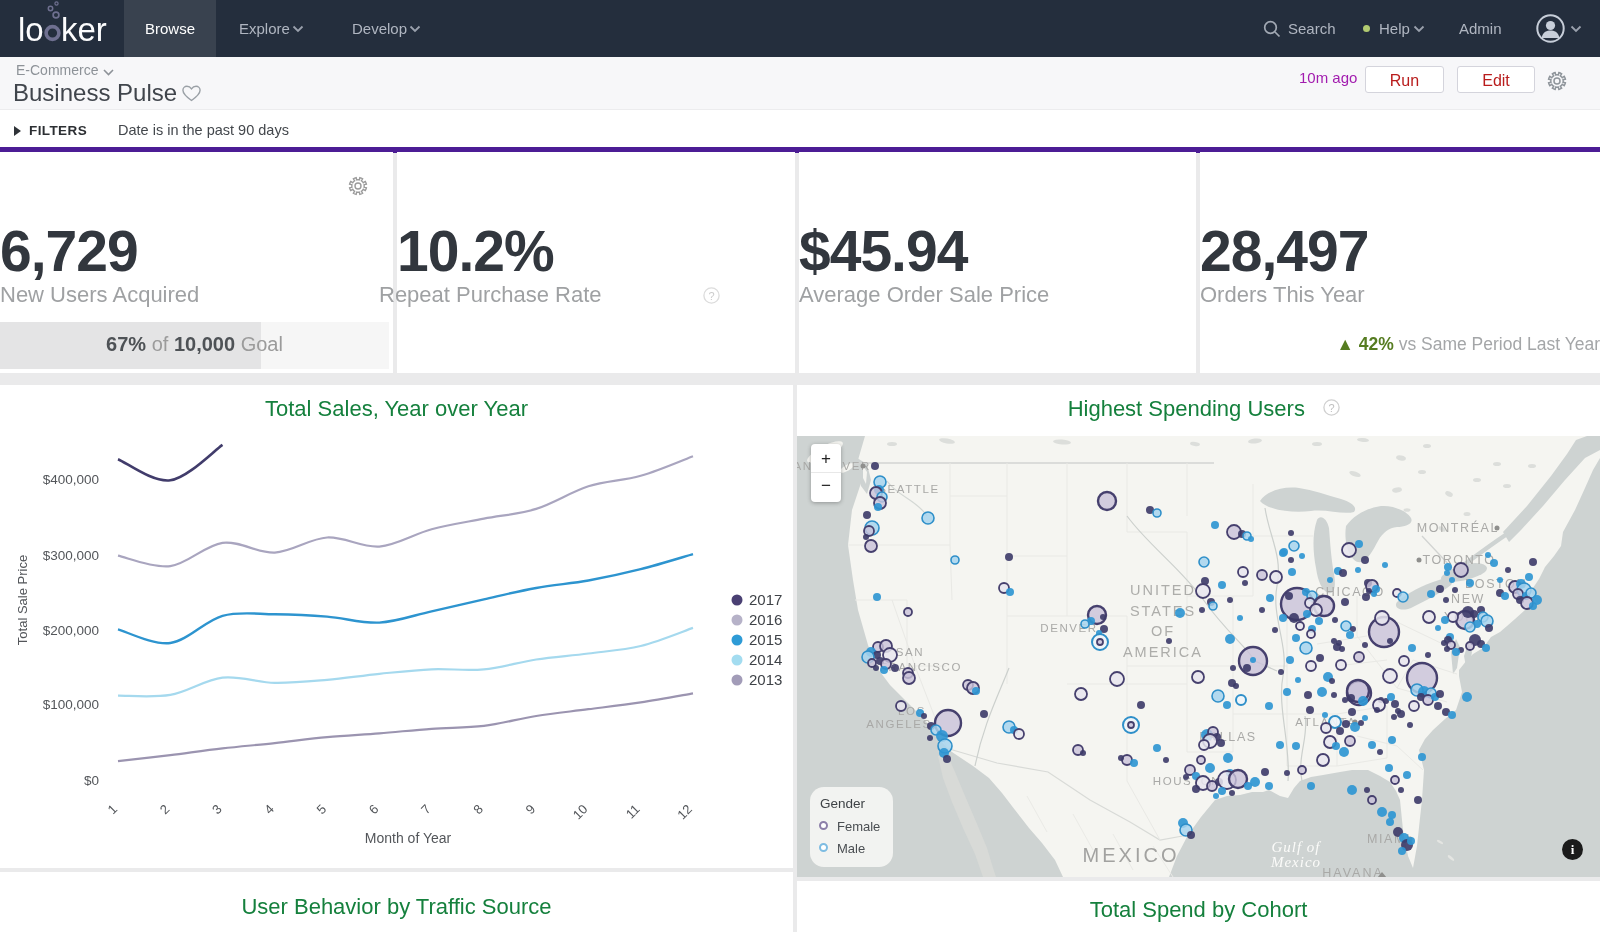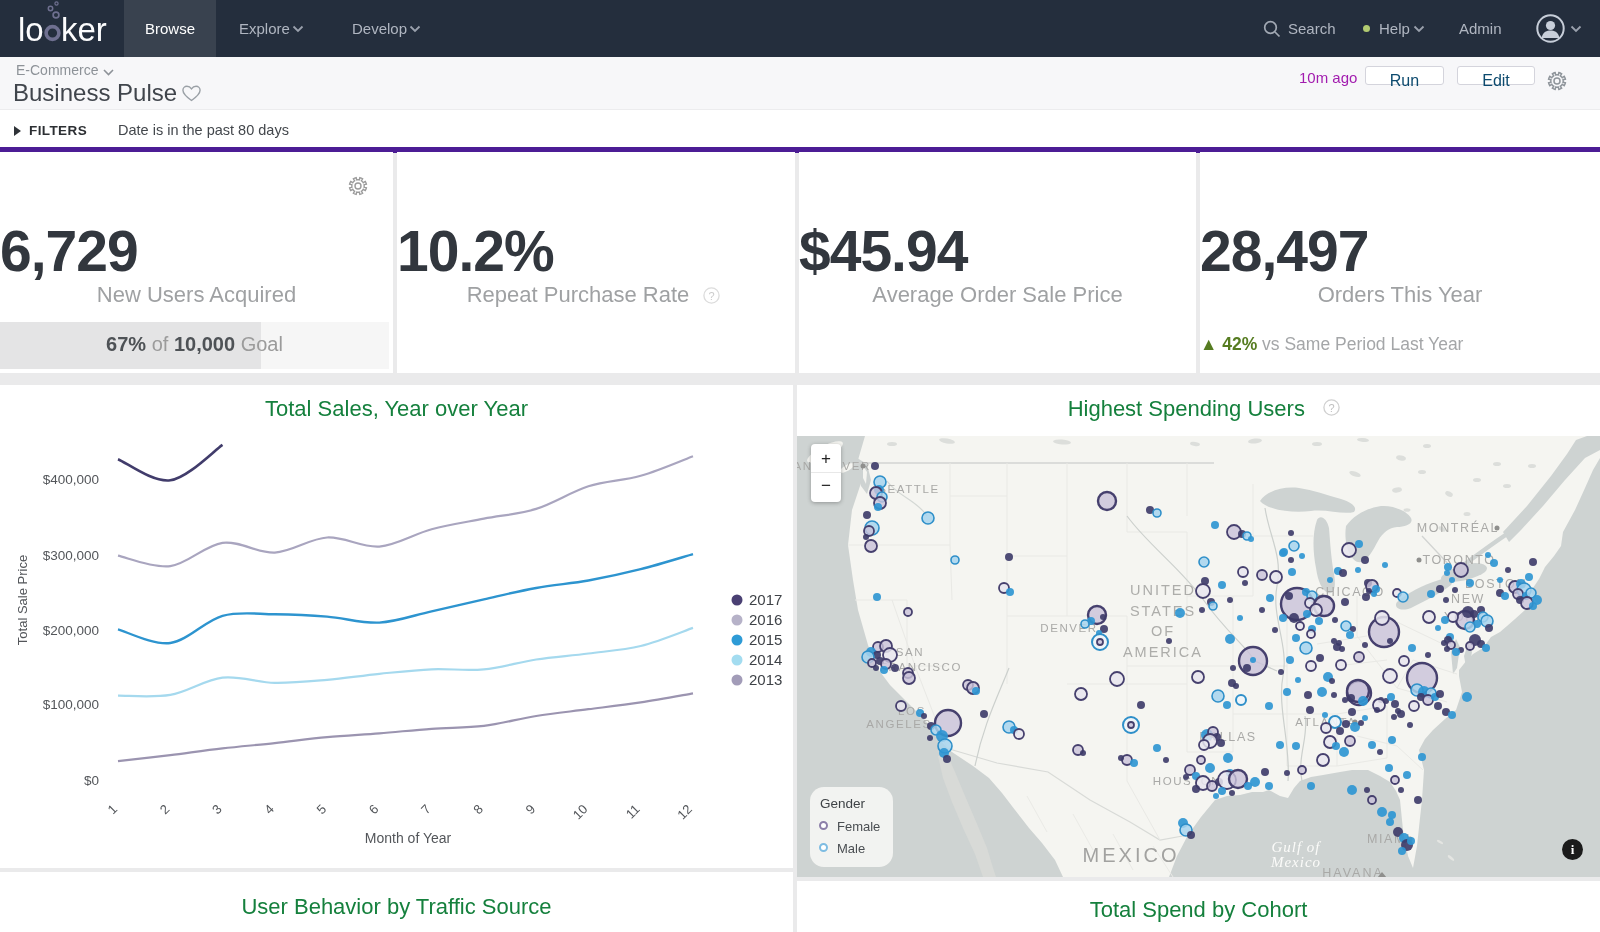--- a/index.html
+++ b/index.html
@@ -5,22 +5,22 @@
 .abs{position:absolute}
 #nav{position:absolute;left:0;top:0;width:1600px;height:57px;background:#242e3d;color:#aab1bc}
 .navitem{position:absolute;top:0;height:57px;line-height:57px;font-size:15px;color:#b0b6c1}
 #browse{left:124px;width:92px;background:#39424f;text-align:center;color:#fff}
 #logo{position:absolute;left:18px;top:0;height:57px}
 #subhead{position:absolute;left:0;top:57px;width:1600px;height:53px;background:#f7f7f9;border-bottom:1px solid #ececee}
 #filters{position:absolute;left:0;top:110px;width:1600px;height:43px;background:#fff;border-bottom:6px solid #4c1d95}
 .tile{position:absolute;top:152px;height:221px;background:#fff}
 .panel{position:absolute;background:#fff}
 .bignum{position:absolute;width:100%;text-align:left;top:66px;font-size:57px;font-weight:700;color:#32373e;letter-spacing:-1px}
-.kpilabel{position:absolute;width:100%;text-align:center;top:130px;font-size:22px;color:#9fa1a3}
-.btn{position:absolute;top:9px;height:19px;background:#fff;border:1px solid #d4d4dc;border-radius:3px;font-size:16px;color:#0c4a6e;text-align:center;line-height:27px}
+.kpilabel{position:absolute;width:100%;text-align:left;top:130px;font-size:22px;color:#9fa1a3}
+.btn{position:absolute;top:9px;height:27px;background:#fff;border:1px solid #d4d4dc;border-radius:3px;font-size:16px;color:#b91c1c;text-align:center;line-height:27px}
 .ptitle{position:absolute;width:100%;text-align:center;font-size:22px;color:#15803d}
 </style></head>
 <body>
 
 <div id="nav">
   <div id="logo">
     <svg width="105" height="57" viewBox="0 0 105 57">
       <text x="0" y="41" font-size="33" fill="#fcfcfd" font-family="Liberation Sans" letter-spacing="0">lo</text>
       <circle cx="34.5" cy="33" r="6.4" fill="none" stroke="#6f7090" stroke-width="3.6"></circle>
       <circle cx="38" cy="15" r="2.9" fill="none" stroke="#6f7090" stroke-width="1.7"></circle>
@@ -73,21 +73,21 @@
   <div class="btn" style="left:1457px;width:78px">Edit</div>
   <svg class="abs" style="left:1547px;top:14px" width="20" height="20" viewBox="0 0 20 20">
       <path d="M8.67,3.94 A6.2,6.2 0 0 1 11.33,3.94 L11.84,1.60 A8.6,8.6 0 0 1 14.64,2.76 L13.34,4.78 A6.2,6.2 0 0 1 15.22,6.66 L17.24,5.36 A8.6,8.6 0 0 1 18.40,8.16 L16.06,8.67 A6.2,6.2 0 0 1 16.06,11.33 L18.40,11.84 A8.6,8.6 0 0 1 17.24,14.64 L15.22,13.34 A6.2,6.2 0 0 1 13.34,15.22 L14.64,17.24 A8.6,8.6 0 0 1 11.84,18.40 L11.33,16.06 A6.2,6.2 0 0 1 8.67,16.06 L8.16,18.40 A8.6,8.6 0 0 1 5.36,17.24 L6.66,15.22 A6.2,6.2 0 0 1 4.78,13.34 L2.76,14.64 A8.6,8.6 0 0 1 1.60,11.84 L3.94,11.33 A6.2,6.2 0 0 1 3.94,8.67 L1.60,8.16 A8.6,8.6 0 0 1 2.76,5.36 L4.78,6.66 A6.2,6.2 0 0 1 6.66,4.78 L5.36,2.76 A8.6,8.6 0 0 1 8.16,1.60 Z" fill="none" stroke="#8f959b" stroke-width="1.5"></path>
       <circle cx="10" cy="10" r="3" fill="none" stroke="#8f959b" stroke-width="1.5"></circle>
     </svg>
 </div>
 
 <div id="filters">
   <div class="abs" style="left:14px;top:16px;width:0;height:0;border-left:7px solid #2f3338;border-top:5px solid transparent;border-bottom:5px solid transparent"></div>
   <div class="abs" style="left:29px;top:13px;font-size:13.5px;font-weight:bold;color:#2c2f33;letter-spacing:.4px">FILTERS</div>
-  <div class="abs" style="left:118px;top:12px;font-size:14.5px;color:#43474c">Date is in the past 80 days</div>
+  <div class="abs" style="left:118px;top:12px;font-size:14.5px;color:#43474c">Date is in the past 90 days</div>
 </div>
 
 <div class="tile" style="left:0;width:393px">
   <div class="bignum">6,729</div>
   <div class="kpilabel">New Users Acquired</div>
   <svg class="abs" style="left:348px;top:24px" width="20" height="20" viewBox="0 0 20 20">
       <path d="M8.67,3.94 A6.2,6.2 0 0 1 11.33,3.94 L11.84,1.60 A8.6,8.6 0 0 1 14.64,2.76 L13.34,4.78 A6.2,6.2 0 0 1 15.22,6.66 L17.24,5.36 A8.6,8.6 0 0 1 18.40,8.16 L16.06,8.67 A6.2,6.2 0 0 1 16.06,11.33 L18.40,11.84 A8.6,8.6 0 0 1 17.24,14.64 L15.22,13.34 A6.2,6.2 0 0 1 13.34,15.22 L14.64,17.24 A8.6,8.6 0 0 1 11.84,18.40 L11.33,16.06 A6.2,6.2 0 0 1 8.67,16.06 L8.16,18.40 A8.6,8.6 0 0 1 5.36,17.24 L6.66,15.22 A6.2,6.2 0 0 1 4.78,13.34 L2.76,14.64 A8.6,8.6 0 0 1 1.60,11.84 L3.94,11.33 A6.2,6.2 0 0 1 3.94,8.67 L1.60,8.16 A8.6,8.6 0 0 1 2.76,5.36 L4.78,6.66 A6.2,6.2 0 0 1 6.66,4.78 L5.36,2.76 A8.6,8.6 0 0 1 8.16,1.60 Z" fill="none" stroke="#9b9b9b" stroke-width="1.4"></path>
       <circle cx="10" cy="10" r="3" fill="none" stroke="#9b9b9b" stroke-width="1.4"></circle>
     </svg>
   <div class="abs" style="left:0;top:170px;width:389px;height:47px;background:#f6f6f6">
@@ -103,21 +103,21 @@
       <text x="8.5" y="12.5" text-anchor="middle" font-size="11" fill="#cccccc">?</text>
     </svg>
 </div>
 <div class="tile" style="left:799px;width:397px">
   <div class="bignum">$45.94</div>
   <div class="kpilabel">Average Order Sale Price</div>
 </div>
 <div class="tile" style="left:1200px;width:400px">
   <div class="bignum">28,497</div>
   <div class="kpilabel">Orders This Year</div>
-  <div class="abs" style="left:0;top:182px;width:100%;text-align:left;font-size:17.5px;color:#a4a6a8"><span style="color:#567c21">▲ <b>42%</b></span> vs Same Period Last Year</div>
+  <div class="abs" style="left:0;top:182px;width:100%;text-align:right;font-size:17.5px;color:#a4a6a8"><span style="color:#567c21">▲ <b>42%</b></span> vs Same Period Last Year</div>
 </div>
 
 <div class="panel" style="left:0;top:385px;width:793px;height:483px">
   <div class="ptitle" style="top:11px">Total Sales, Year over Year</div>
   <svg width="793" height="483" style="position:absolute;left:0;top:0">
     <path d="M118.0,74.2 C126.7,77.7 152.8,97.7 170.3,95.3 C187.7,92.9 213.8,65.8 222.5,59.9" fill="none" stroke="#413c6b" stroke-width="2.6"></path>
 <path d="M118.0,170.6 C126.7,172.4 152.8,183.3 170.3,181.1 C187.7,179.0 205.1,160.1 222.5,157.8 C240.0,155.5 257.4,168.5 274.8,167.6 C292.2,166.7 309.7,153.5 327.1,152.5 C344.5,151.5 361.9,163.0 379.4,161.6 C396.8,160.2 414.2,148.9 431.6,144.3 C449.0,139.6 466.5,137.1 483.9,133.7 C501.3,130.3 518.7,129.3 536.2,123.9 C553.6,118.5 571.0,106.9 588.4,101.3 C605.9,95.8 623.3,95.8 640.7,90.8 C658.1,85.8 684.3,74.5 693.0,71.2" fill="none" stroke="#a9a5bf" stroke-width="2.2"></path>
 <path d="M118.0,244.4 C126.7,246.7 152.8,260.2 170.3,258.0 C187.7,255.7 205.1,235.6 222.5,230.8 C240.0,226.1 257.4,229.2 274.8,229.3 C292.2,229.5 309.7,230.2 327.1,231.6 C344.5,233.0 361.9,238.5 379.4,237.6 C396.8,236.7 414.2,230.2 431.6,226.3 C449.0,222.4 466.5,218.2 483.9,214.3 C501.3,210.4 518.7,206.1 536.2,203.0 C553.6,199.8 571.0,198.6 588.4,195.5 C605.9,192.3 623.3,188.6 640.7,184.2 C658.1,179.8 684.3,171.6 693.0,169.1" fill="none" stroke="#2d94cf" stroke-width="2.4"></path>
 <path d="M118.0,310.7 C126.7,310.5 152.8,312.9 170.3,309.9 C187.7,306.9 205.1,294.6 222.5,292.6 C240.0,290.6 257.4,297.5 274.8,297.9 C292.2,298.2 309.7,296.4 327.1,294.9 C344.5,293.3 361.9,290.6 379.4,288.8 C396.8,287.1 414.2,285.1 431.6,284.3 C449.0,283.6 466.5,285.9 483.9,284.3 C501.3,282.7 518.7,277.2 536.2,274.5 C553.6,271.9 571.0,270.8 588.4,268.5 C605.9,266.2 623.3,265.2 640.7,261.0 C658.1,256.7 684.3,245.9 693.0,242.9" fill="none" stroke="#a5d9ee" stroke-width="2.2"></path>
 <path d="M118.0,376.2 C126.7,375.2 152.8,372.3 170.3,370.2 C187.7,368.0 205.1,365.4 222.5,363.4 C240.0,361.4 257.4,360.0 274.8,358.1 C292.2,356.2 309.7,353.7 327.1,352.1 C344.5,350.4 361.9,349.7 379.4,348.3 C396.8,346.9 414.2,345.1 431.6,343.8 C449.0,342.5 466.5,342.9 483.9,340.8 C501.3,338.7 518.7,333.8 536.2,331.0 C553.6,328.2 571.0,326.5 588.4,324.2 C605.9,322.0 623.3,320.1 640.7,317.4 C658.1,314.8 684.3,309.9 693.0,308.4" fill="none" stroke="#9b94b0" stroke-width="2.2"></path>

